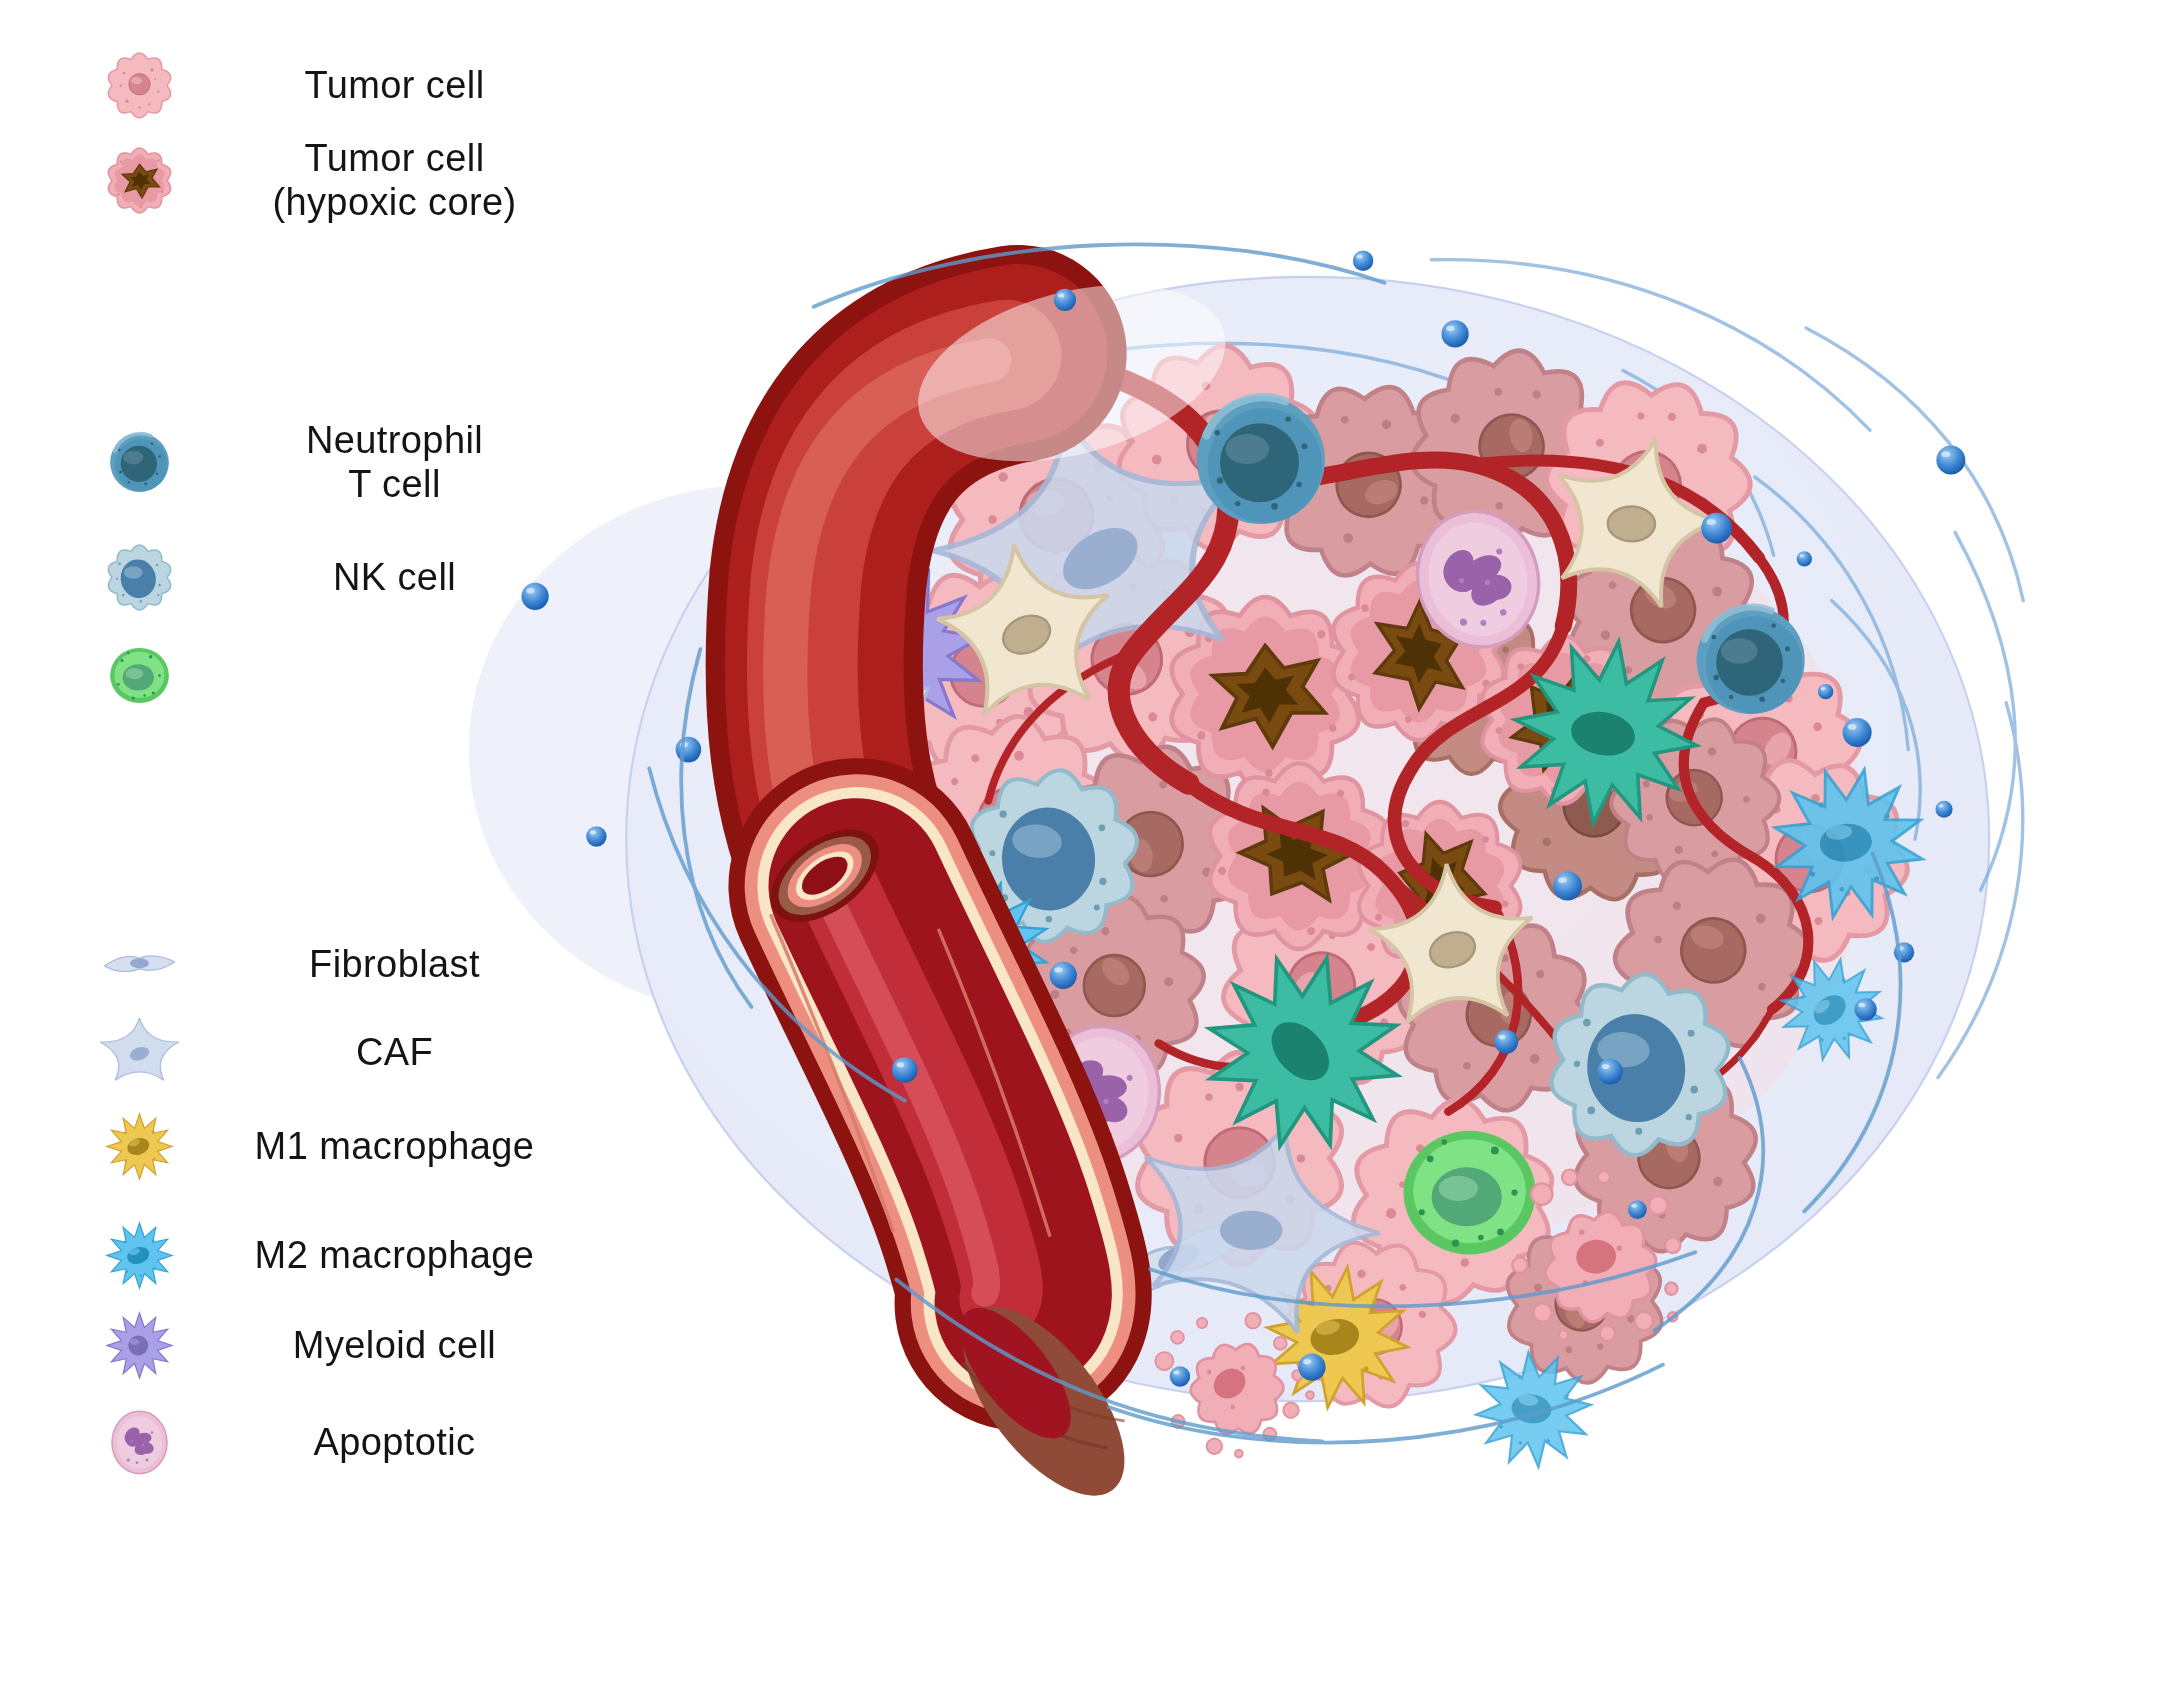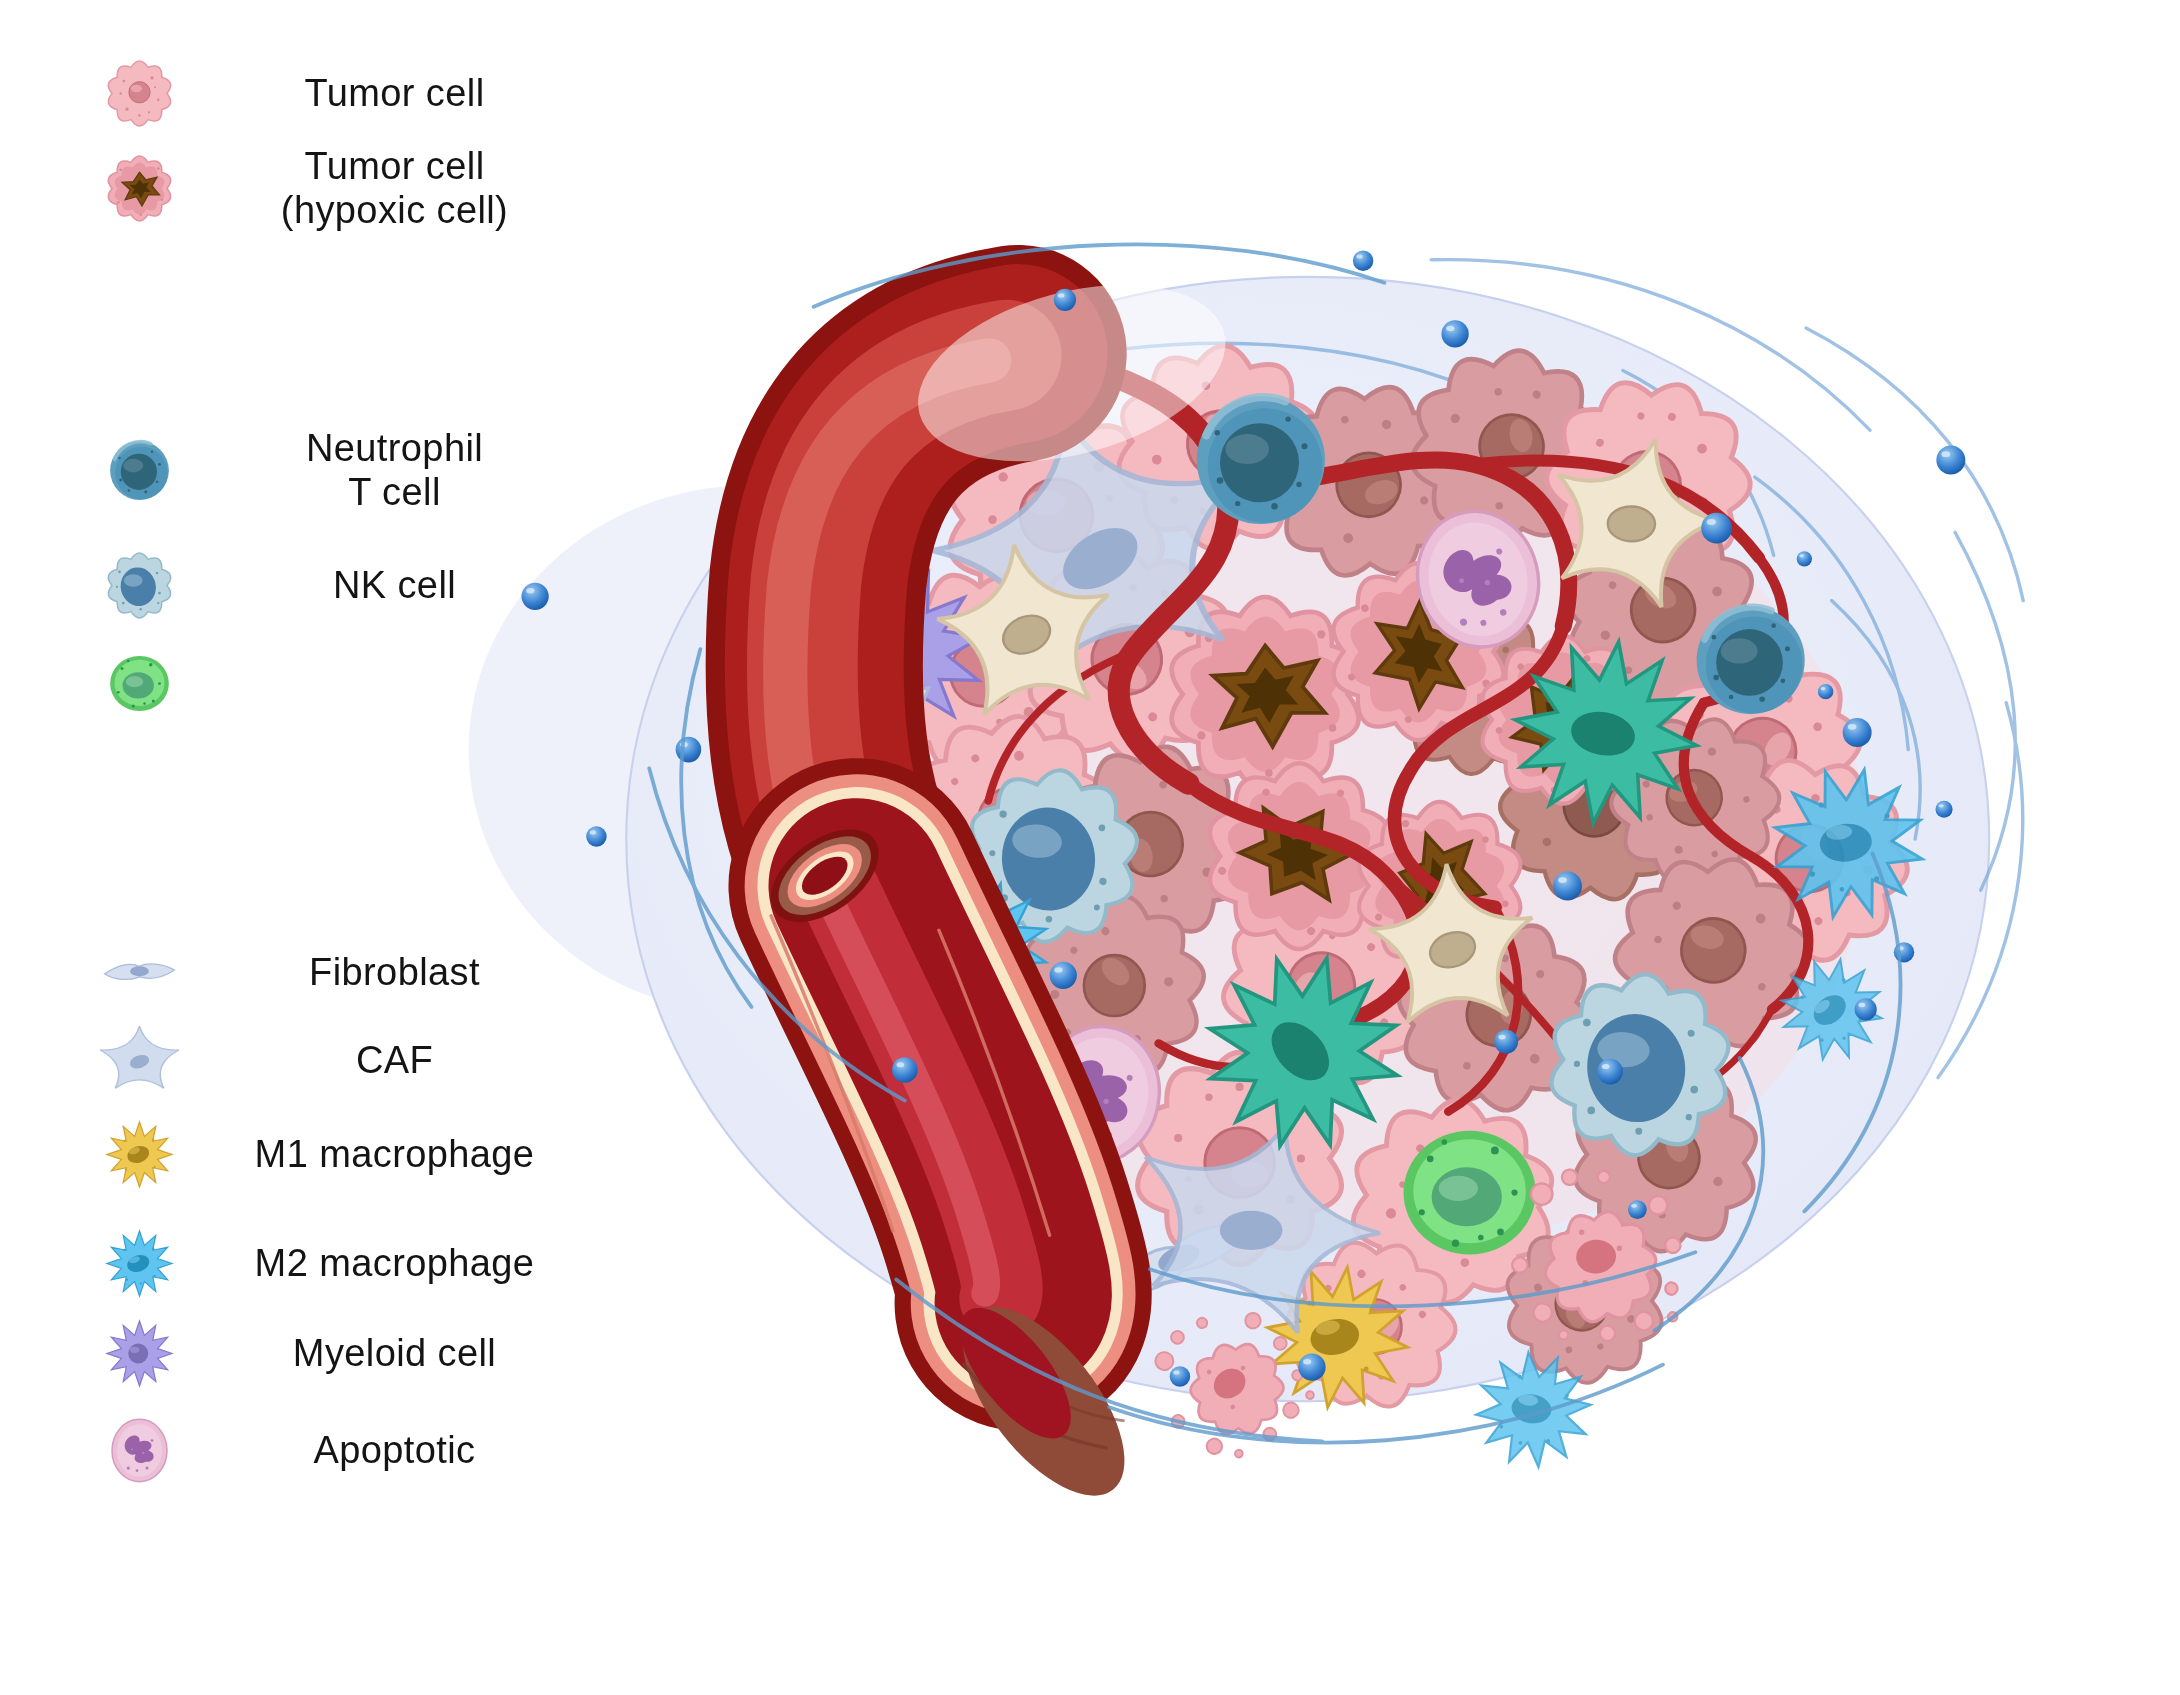--- a/index.html
+++ b/index.html
@@ -1,17 +1,17 @@
 <!DOCTYPE html>
 <html style="font-size:13.6px"><head>
 <meta charset="utf-8">
 <style>
   html,body{margin:0;padding:0;background:#ffffff;}
   body{width:2181px;height:1696px;position:relative;font-family:"Liberation Sans",sans-serif;overflow:hidden;}
-  .legend{position:absolute;left:60px;top:8px;width:511px;height:1336px;}
+  .legend{position:absolute;left:60px;top:0;width:511px;height:1336px;}
   .lrow{position:absolute;left:0;width:511px;height:102px;display:flex;align-items:center;}
   .licon-box{width:158px;flex:0 0 158px;display:flex;justify-content:center;align-items:center;}
   .licon{width:95px;height:95px;overflow:visible;}
   .llabel{flex:1;text-align:center;font-size:38px;line-height:1.16;color:#141414;letter-spacing:0.4px;}
   .llabel span{display:block;}
   .llabel span:empty{display:none;}
   .stage{position:absolute;left:0;top:0;}
   svg{display:block;}
 </style>
 </head>
@@ -407,21 +407,21 @@
   </div>
 
   <div class="lrow" style="top:129px">
     <div class="licon-box">
         <svg class="licon" viewBox="-16 -16 152 152">
           <use href="#sym-hypoxic"></use>
         </svg>
       </div>
     <div class="llabel">
         <span>Tumor cell</span>
-        <span>(hypoxic cell)</span>
+        <span>(hypoxic core)</span>
       </div>
   </div>
 
 
   <div class="lrow" style="top:411px">
     <div class="licon-box">
         <svg class="licon" viewBox="-16 -16 152 152">
           <use href="#sym-treg"></use>
         </svg>
       </div>

